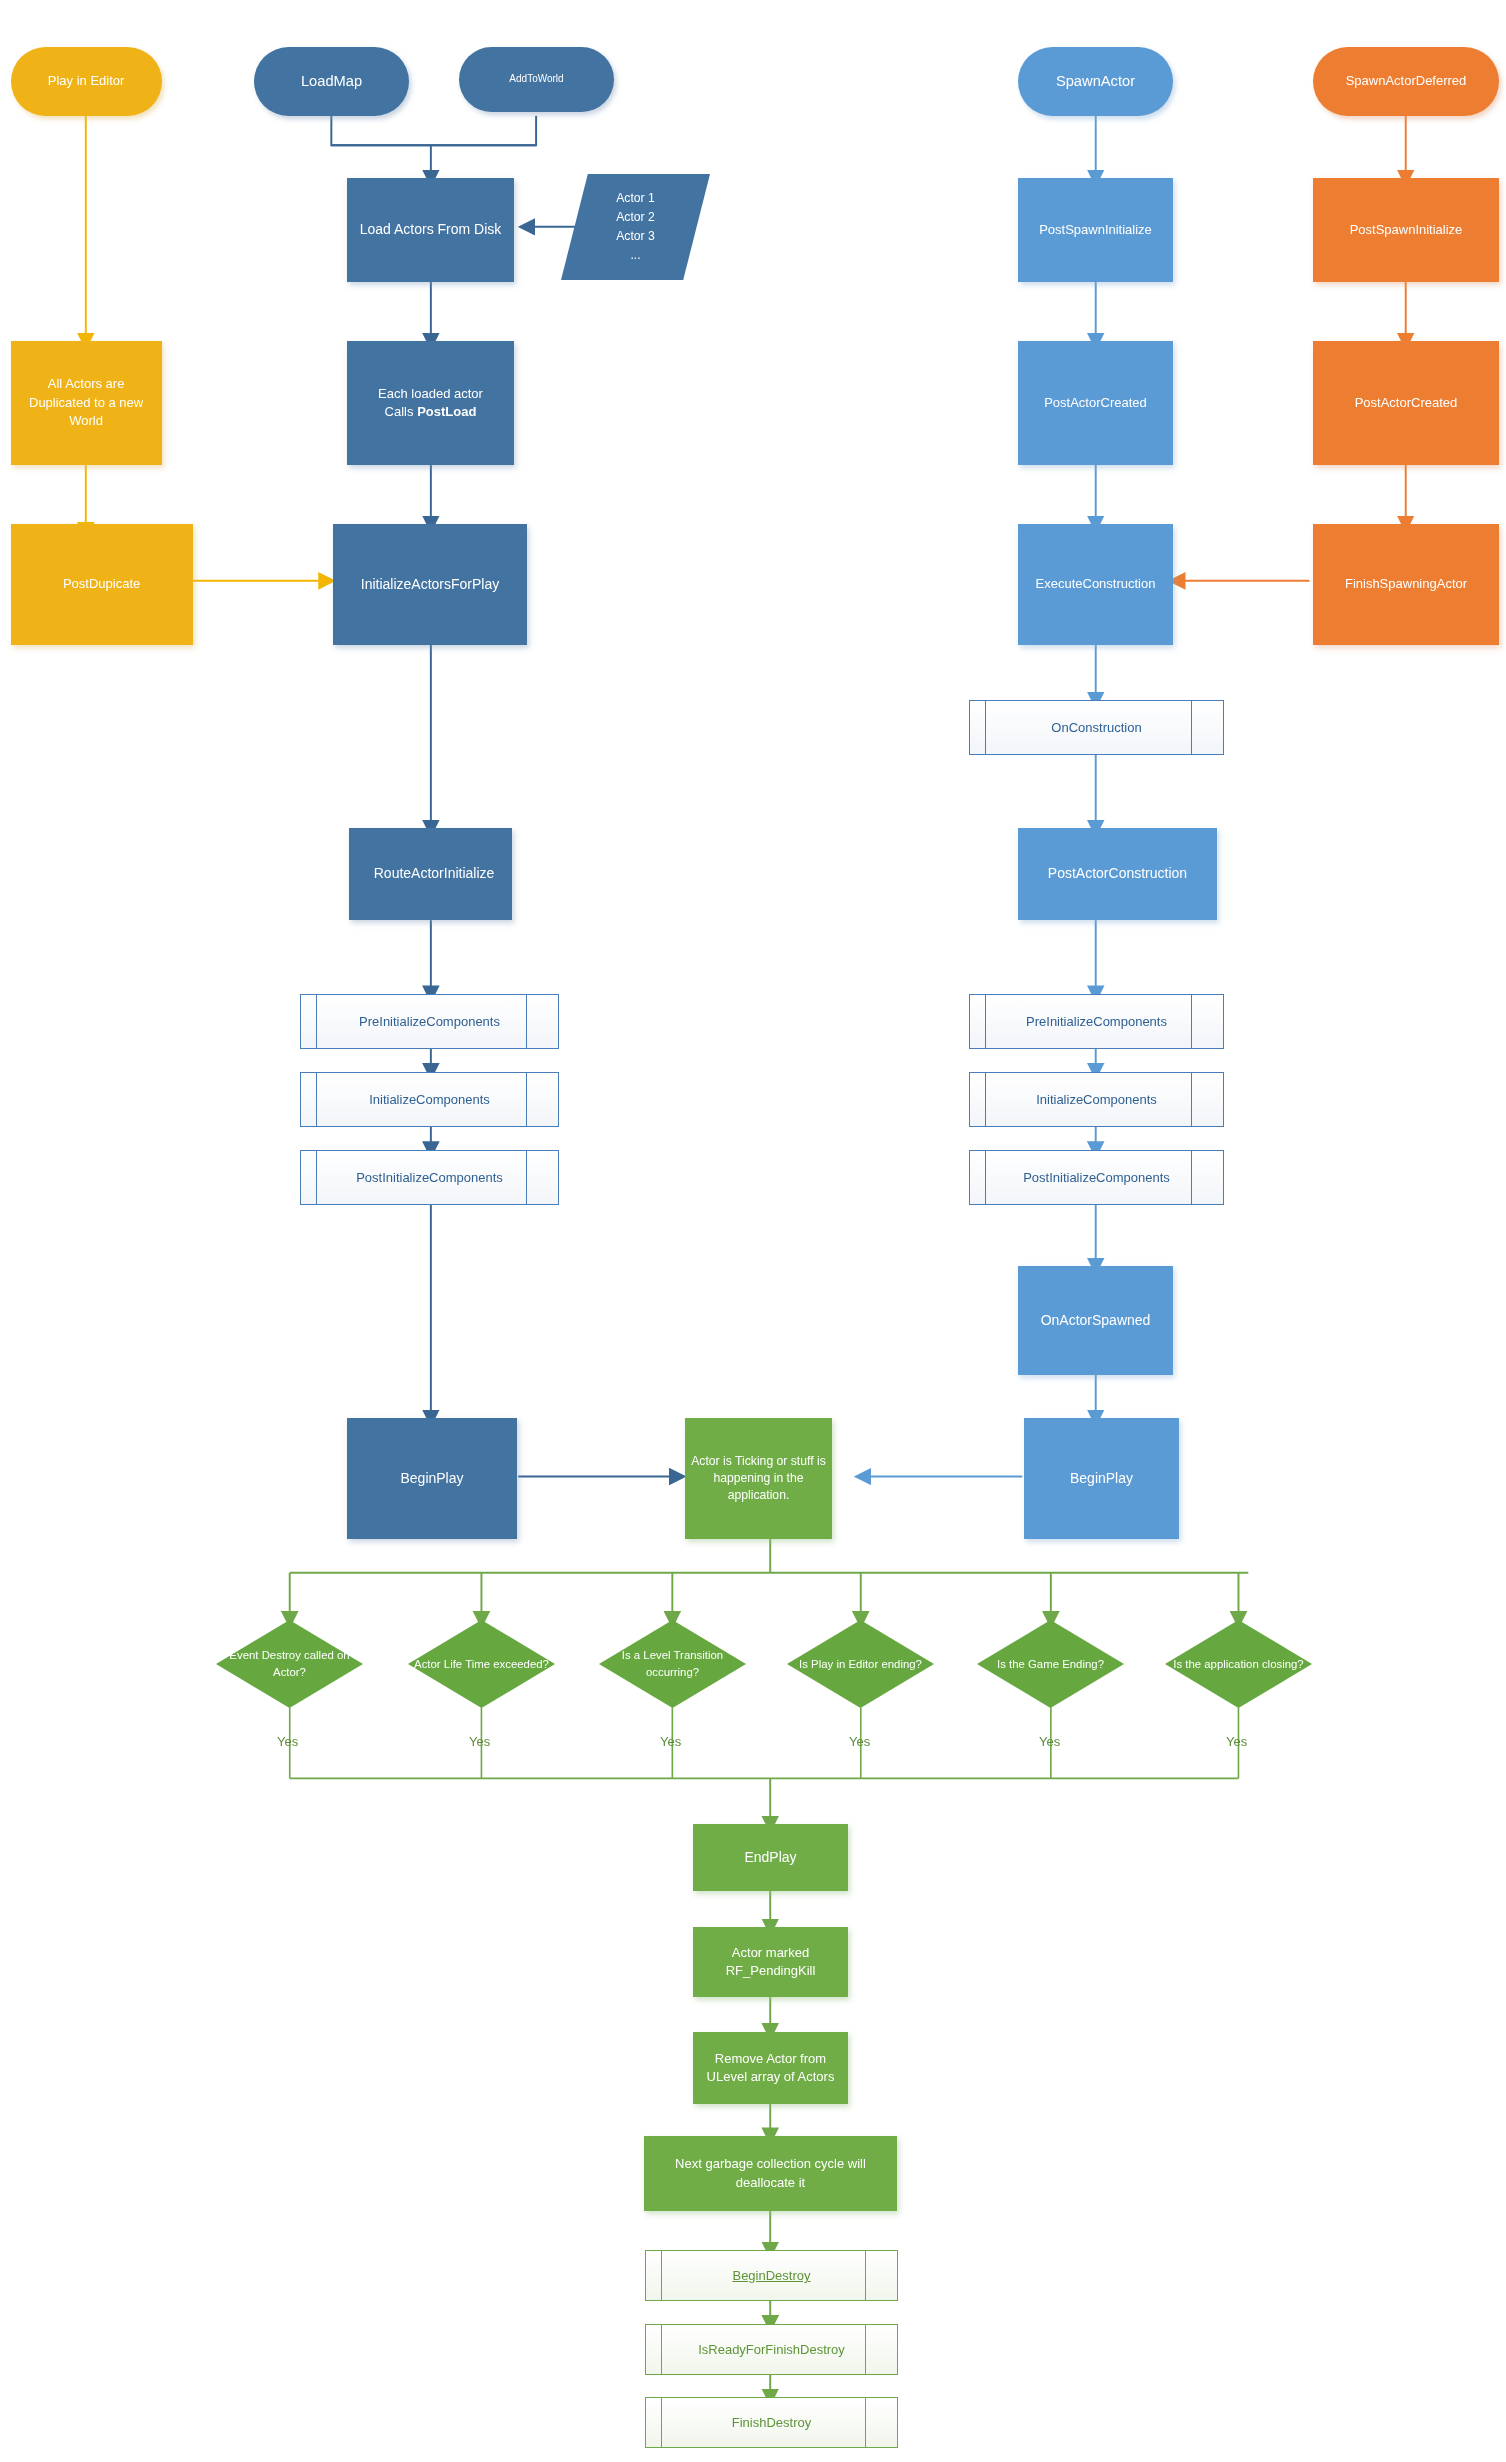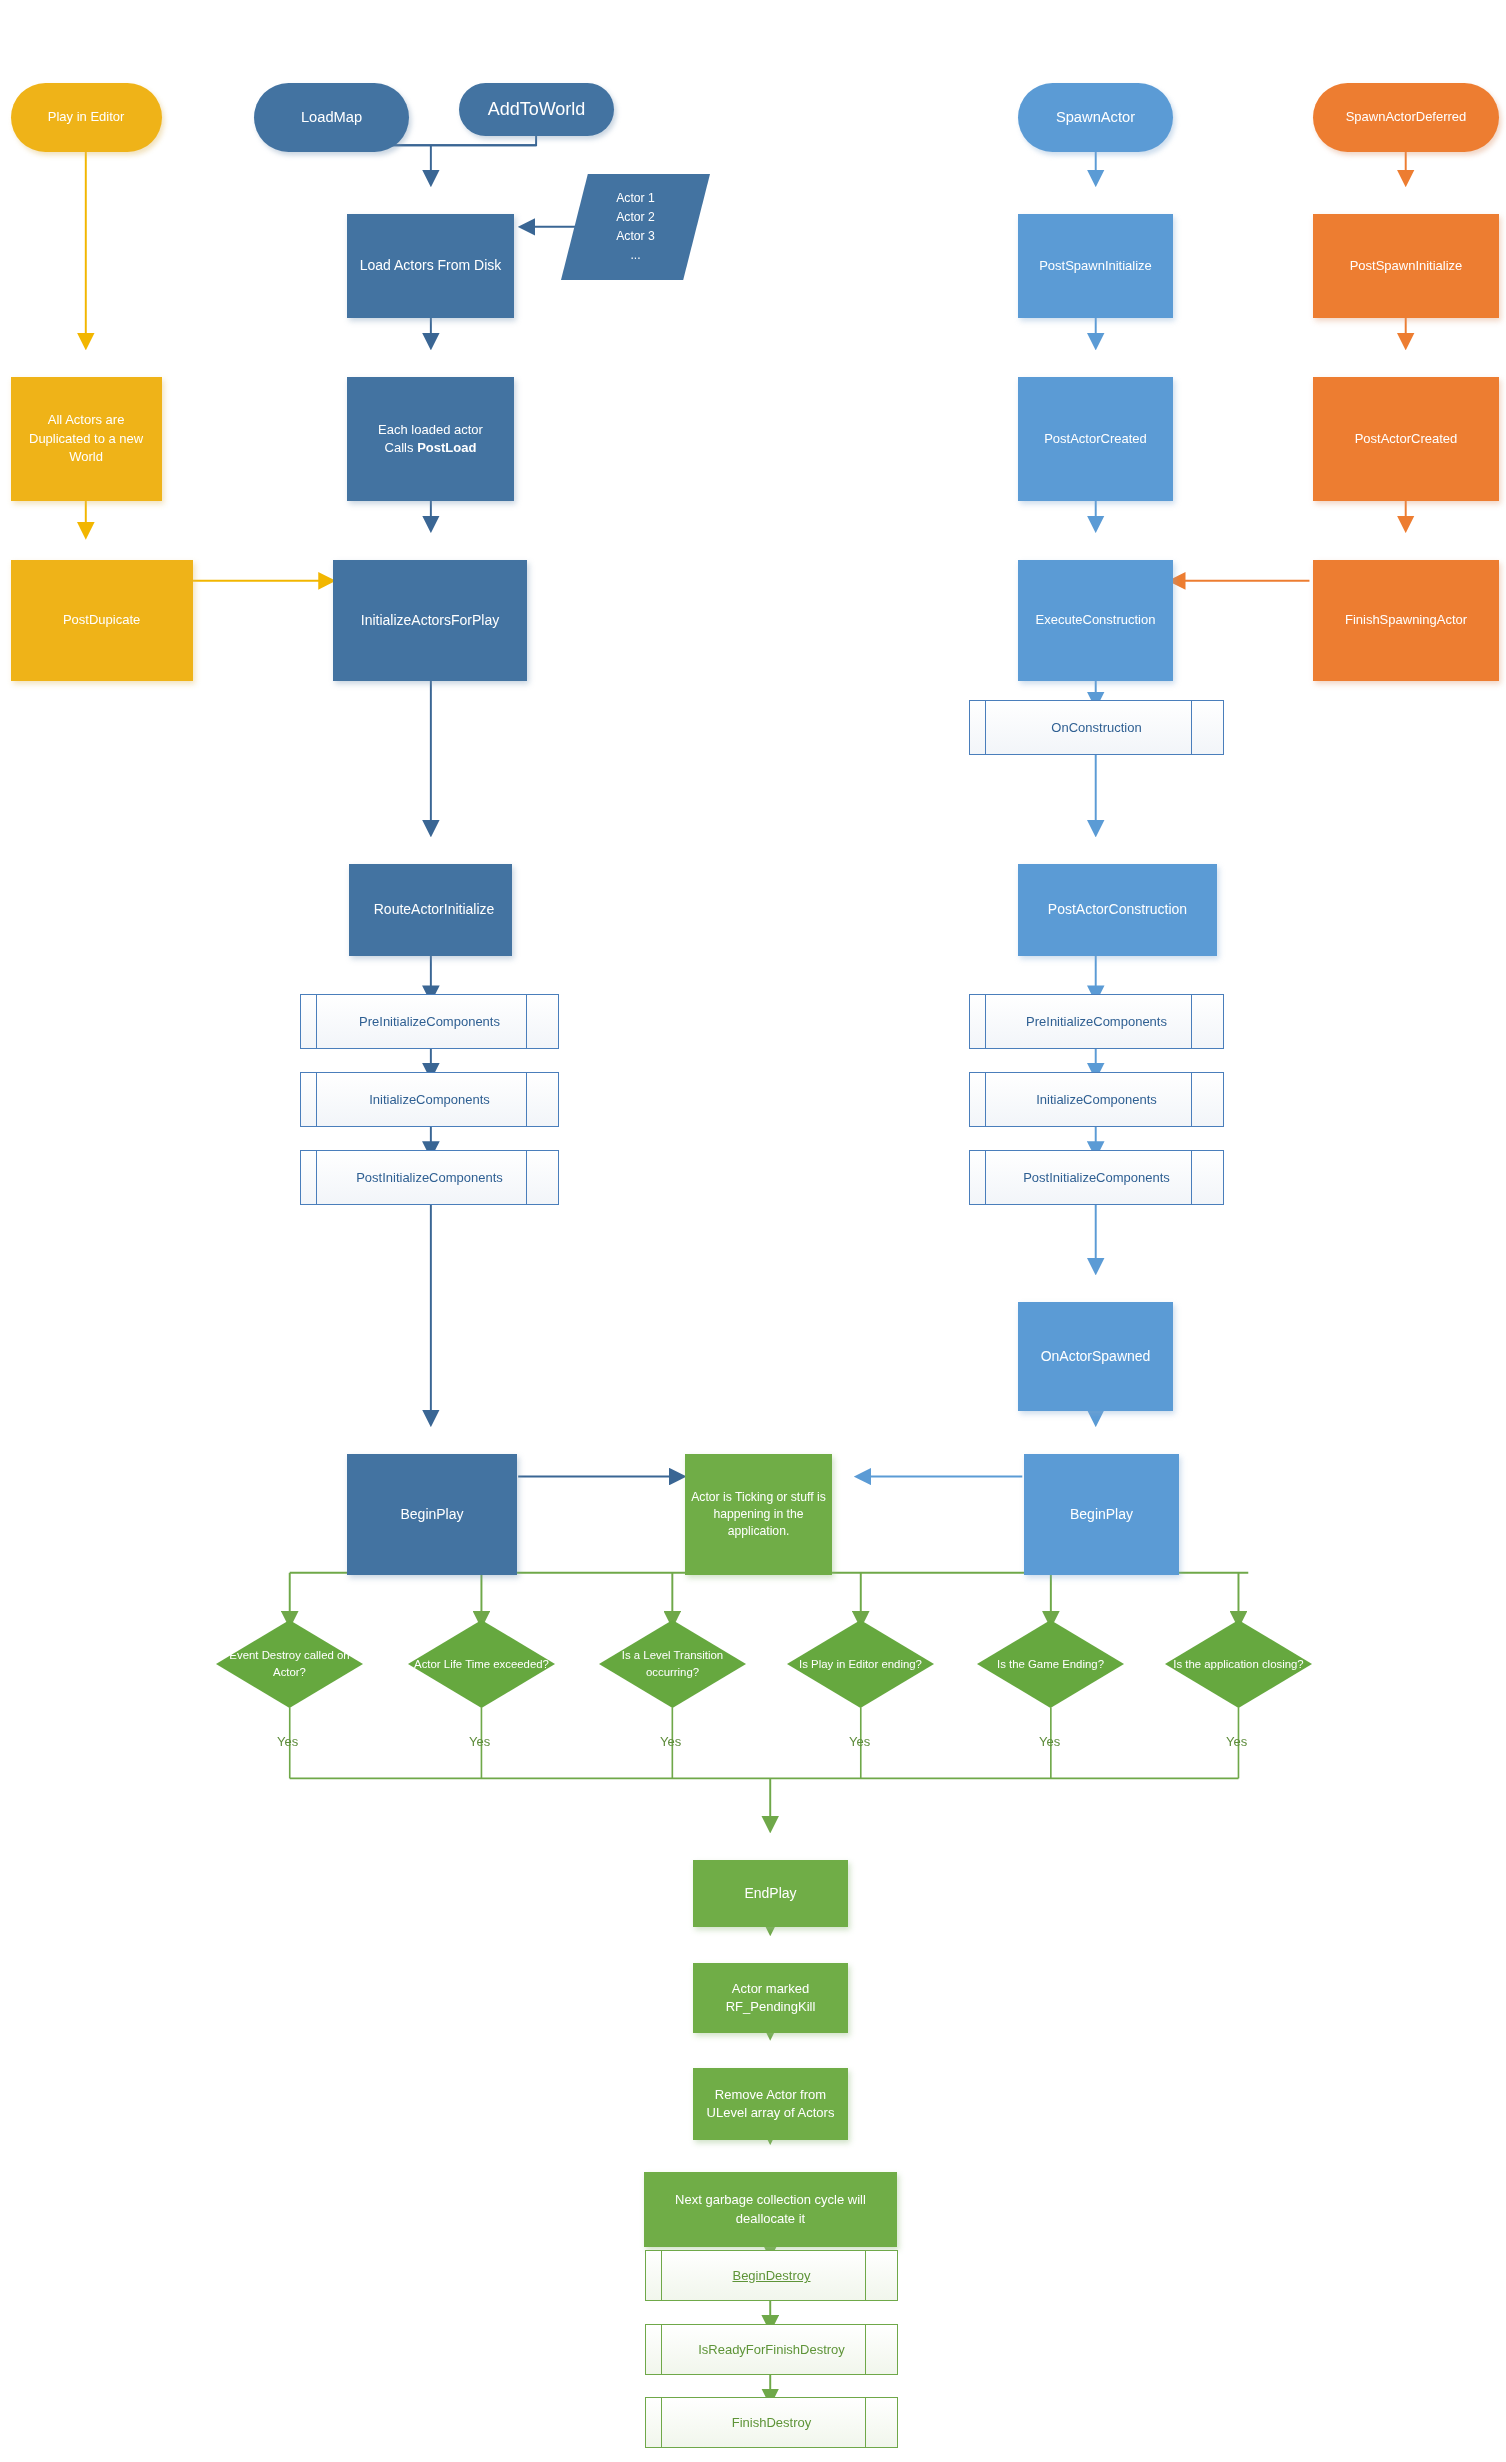--- a/index.html
+++ b/index.html
@@ -15,21 +15,20 @@
     position:absolute;
     box-sizing:border-box;
     display:flex;
     align-items:center;
     justify-content:center;
     text-align:center;
     color:#ffffff;
     line-height:1.42;
     padding:3.3px 4.9px;
     z-index:3;
-    margin-top:36px;
   }
   
   .f-dblue { background:#4373A1; box-shadow:2.4px 3.3px 5.7px rgba(120,150,180,.40); }
   .f-lblue { background:#5B9BD5; box-shadow:2.4px 3.3px 5.7px rgba(130,170,210,.40); }
   .f-orange{ background:#ED7D31; box-shadow:2.4px 3.3px 5.7px rgba(220,150,110,.40); }
   .f-yellow{ background:#EFB318; box-shadow:2.4px 3.3px 5.7px rgba(225,190,110,.45); }
   .f-green { background:#70AD47; box-shadow:2.4px 3.3px 5.7px rgba(150,190,130,.45); }
 
   .terminator{ border-radius:815px; }
 
@@ -197,21 +196,21 @@
       <path d="M944,2710 L944,2758" stroke="#6FA849" marker-end="url(#ah-green)"></path>
       <path d="M944,2820 L944,2848" stroke="#6FA849" marker-end="url(#ah-green)"></path>
       <path d="M944,2906 L944,2938" stroke="#6FA849" marker-end="url(#ah-green)"></path>
     </g>
   </svg>
 
   <div class="node terminator f-yellow" style="left:10.6px;top:47px;width:151px;height:69px;font-size:13px;">Play in Editor</div>
 
   <div class="node terminator f-dblue" style="left:254px;top:47px;width:155px;height:69px;font-size:14.7px;">LoadMap</div>
 
-  <div class="node terminator f-dblue" style="left:459px;top:47px;width:155px;height:53px;font-size:18px;">AddToWorld</div>
+  <div class="node terminator f-dblue" style="left:459px;top:47px;width:155px;height:65px;font-size:10px;">AddToWorld</div>
 
   <div class="node terminator f-lblue" style="left:1018px;top:47px;width:155px;height:69px;font-size:14.7px;">SpawnActor</div>
 
   <div class="node terminator f-orange" style="left:1313px;top:47px;width:186px;height:69px;font-size:13px;">SpawnActorDeferred</div>
 
   <div class="node f-dblue" style="left:347px;top:178px;width:167px;height:104px;font-size:14px;">Load Actors From Disk</div>
 
   <div class="parallelogram" style="left:561px;top:174px;width:149px;height:106px;">
     <div class="shape"></div>
     <div class="plabel" style="font-size:12.2px;">

